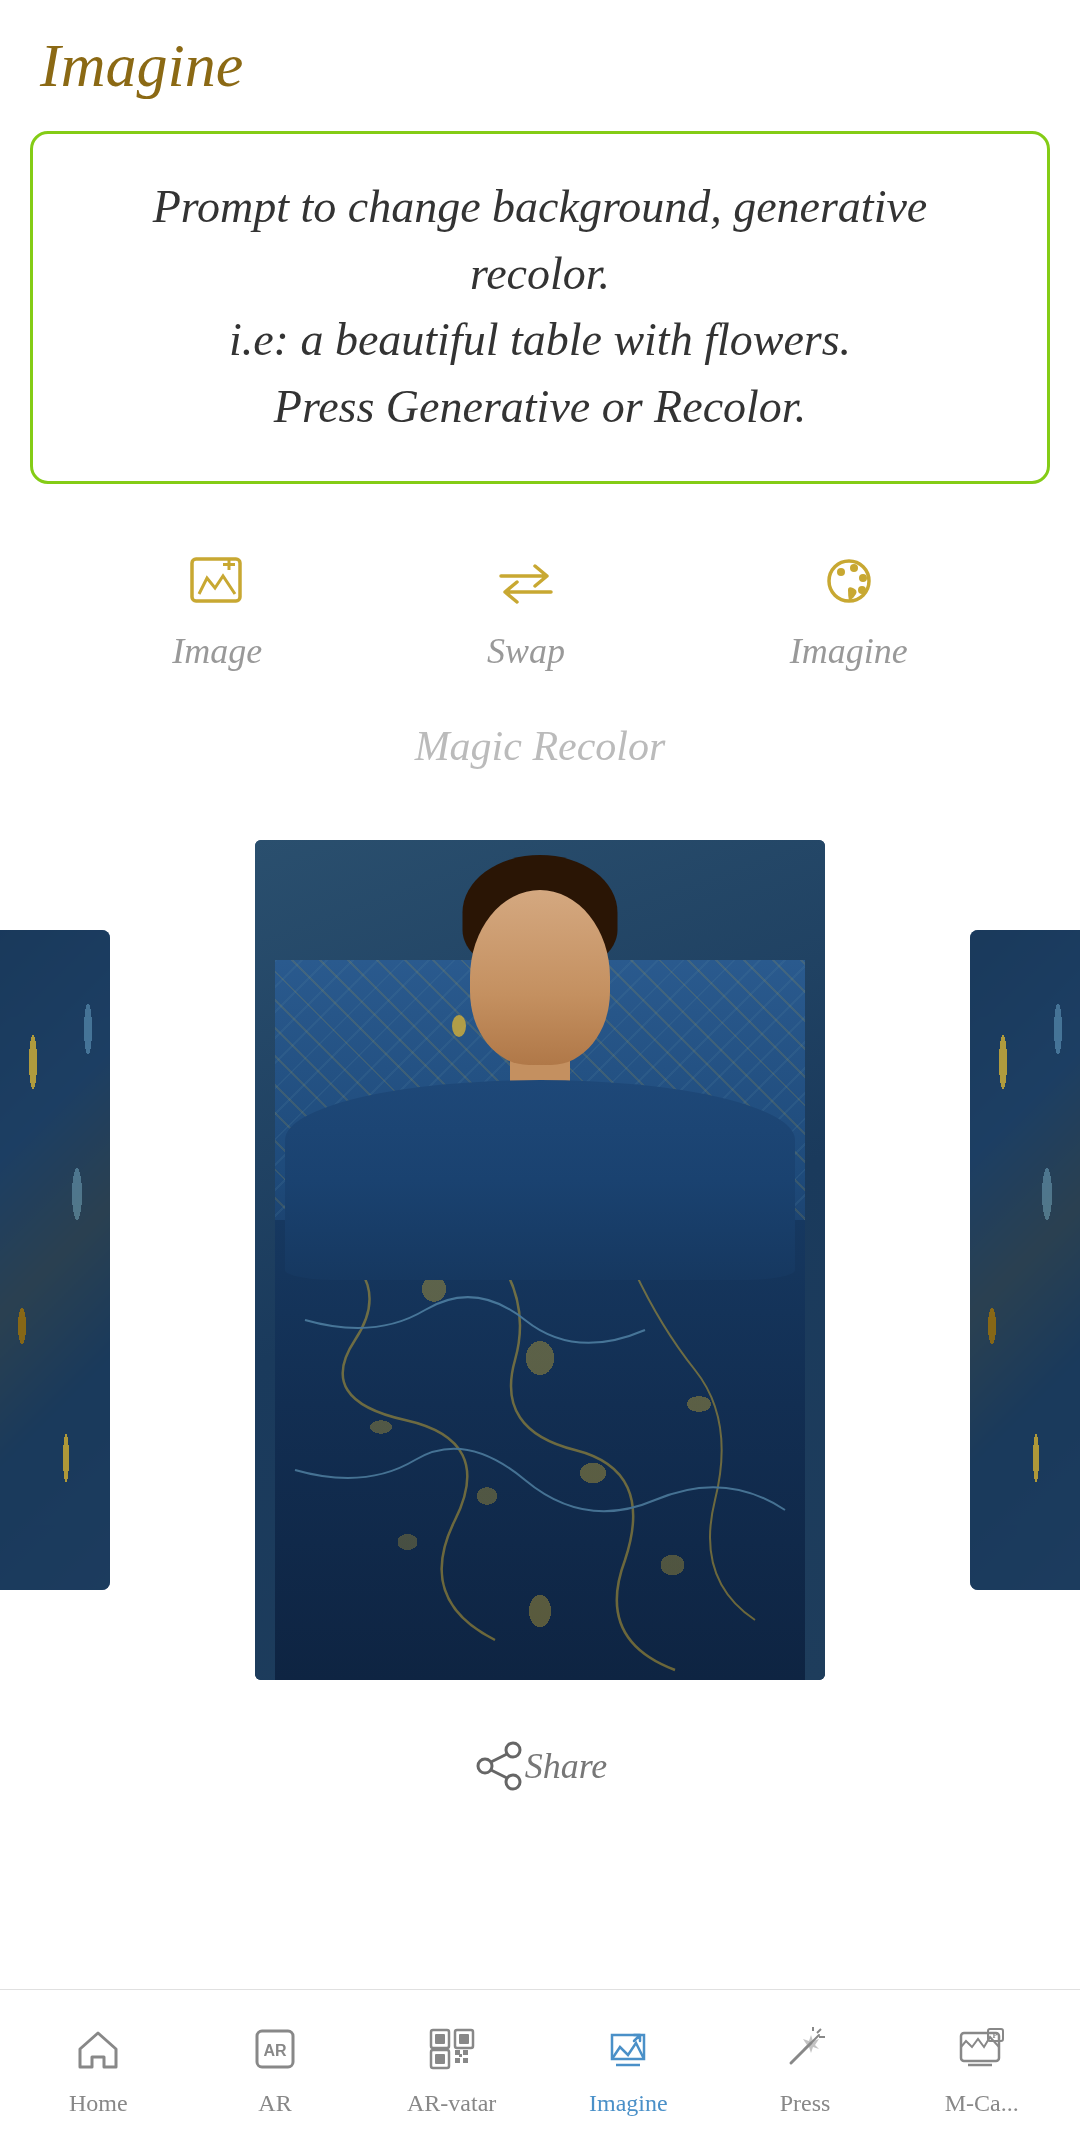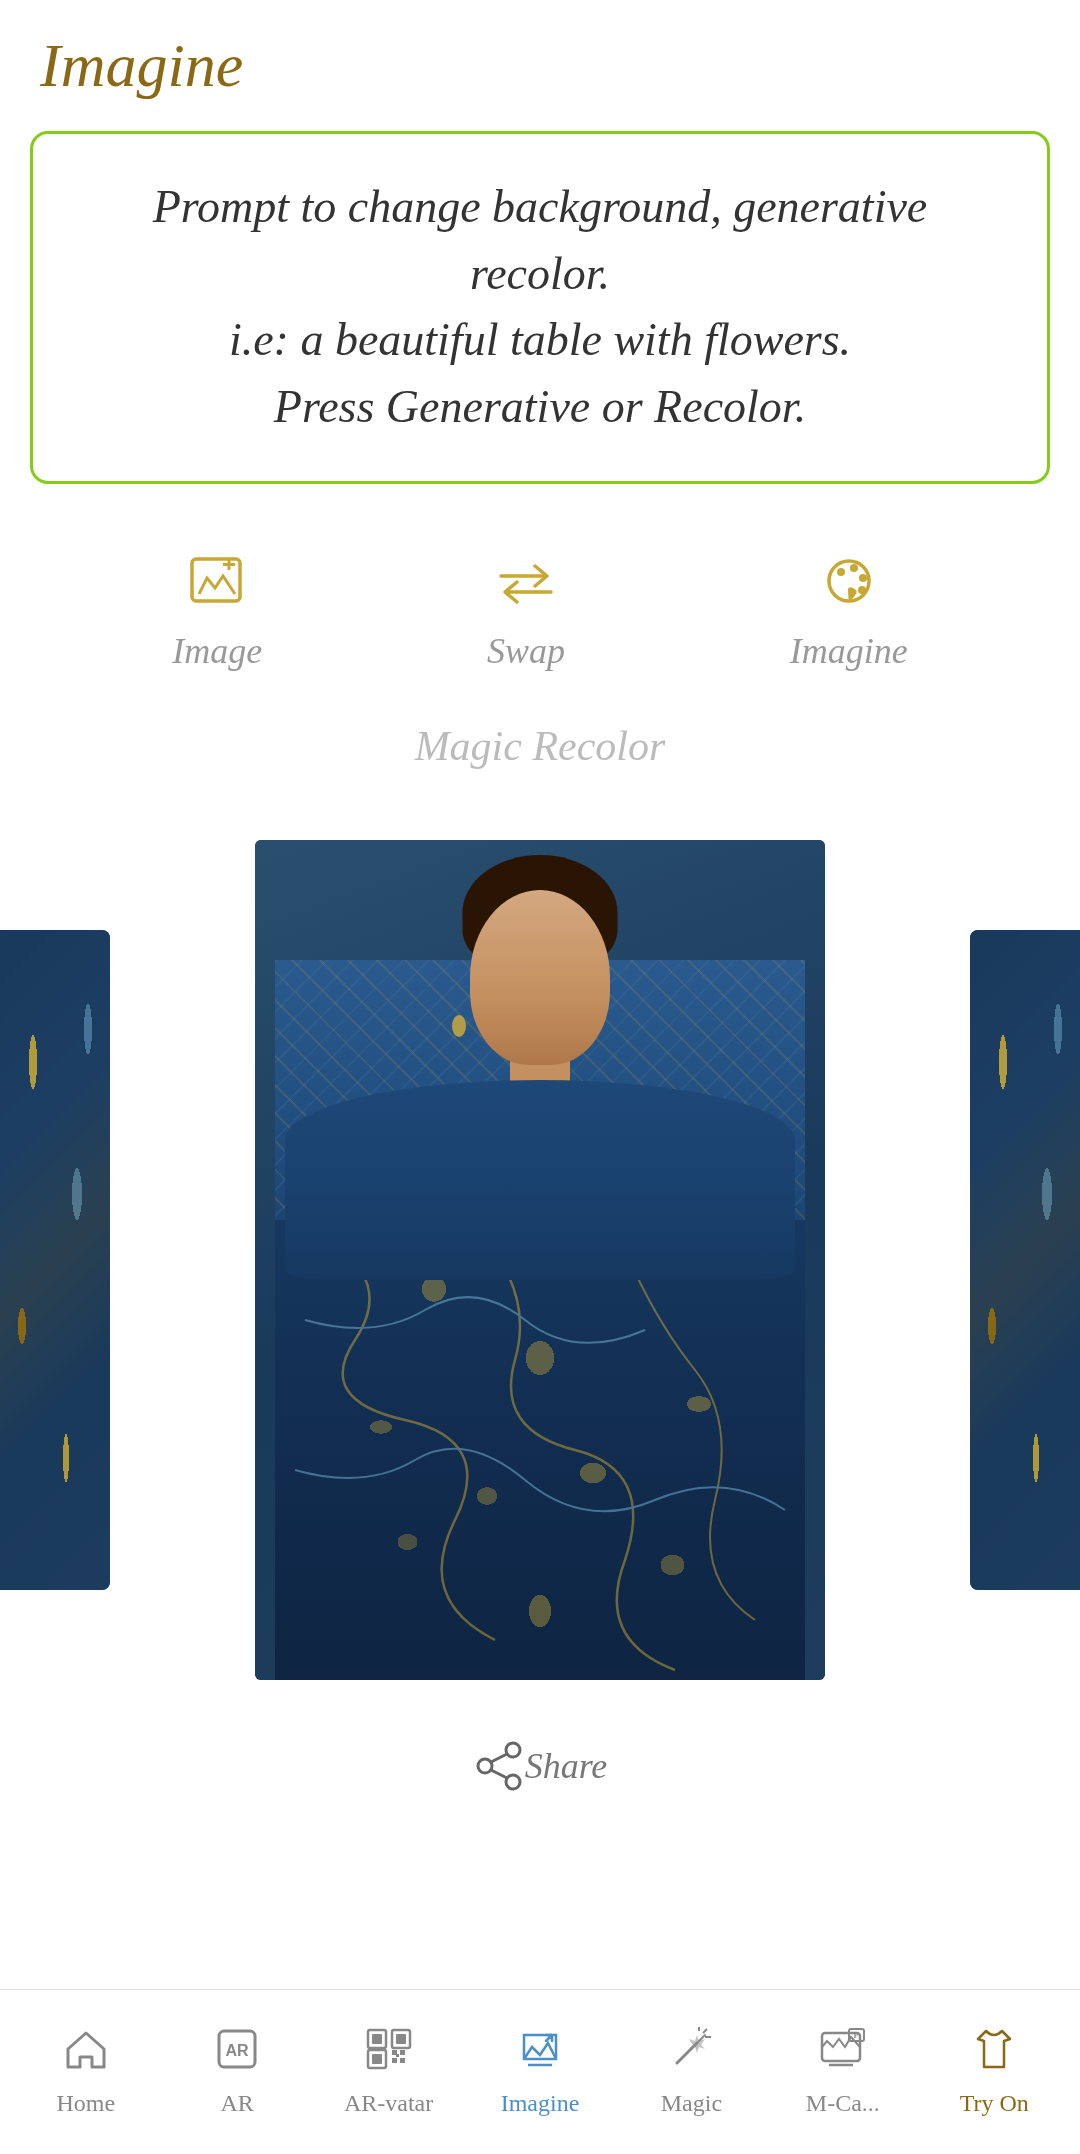--- a/index.html
+++ b/index.html
@@ -406,40 +406,31 @@
     <span class="nav-icon">
       <svg width="44" height="44" viewBox="0 0 44 44" fill="none">
         <line x1="8" y1="36" x2="28" y2="16" stroke="#888" stroke-width="3" stroke-linecap="round"></line>
         <line x1="28" y1="16" x2="36" y2="8" stroke="#888" stroke-width="2" stroke-linecap="round"></line>
         <line x1="34" y1="6" x2="38" y2="2" stroke="#888" stroke-width="2"></line>
         <line x1="36" y1="10" x2="42" y2="10" stroke="#888" stroke-width="2"></line>
         <line x1="30" y1="4" x2="30" y2="0" stroke="#888" stroke-width="2"></line>
         <polygon points="28,8 30,14 36,12 32,18 36,22 30,20 28,26 26,20 20,22 24,18 20,12 26,14" fill="#888" opacity="0.5"></polygon>
       </svg>
     </span>
-    <span class="nav-label">Magic</span>
+    <span class="nav-label">Press</span>
   </div>
 
   <div class="nav-item">
     <span class="nav-icon">
       <svg width="48" height="44" viewBox="0 0 48 44" fill="none">
         <rect x="3" y="6" width="38" height="28" rx="3" stroke="#888" stroke-width="2.5" fill="none"></rect>
         <path d="M3 20 L8 14 L14 20 L20 12 L26 20 L32 10 L41 20" stroke="#888" stroke-width="2" fill="none"></path>
         <rect x="30" y="2" width="15" height="12" rx="2" stroke="#888" stroke-width="2" fill="none"></rect>
         <text x="37" y="11" text-anchor="middle" font-size="8" fill="#888" font-weight="bold">P</text>
         <line x1="10" y1="38" x2="34" y2="38" stroke="#888" stroke-width="2.5"></line>
       </svg>
     </span>
     <span class="nav-label">M-Ca...</span>
   </div>
 
 
-  <div class="nav-item">
-    <span class="nav-icon gold">
-      <svg width="44" height="44" viewBox="0 0 44 44" fill="none">
-
-        <path d="M14 4 L6 12 L12 14 L12 40 L32 40 L32 14 L38 12 L30 4 Q26 8 22 8 Q18 8 14 4Z" stroke="#8B6914" stroke-width="2.5" fill="none" stroke-linejoin="round"></path>
-      </svg>
-    </span>
-    <span class="nav-label gold">Try On</span>
-  </div>
 
 </div>
 
 </body></html>

